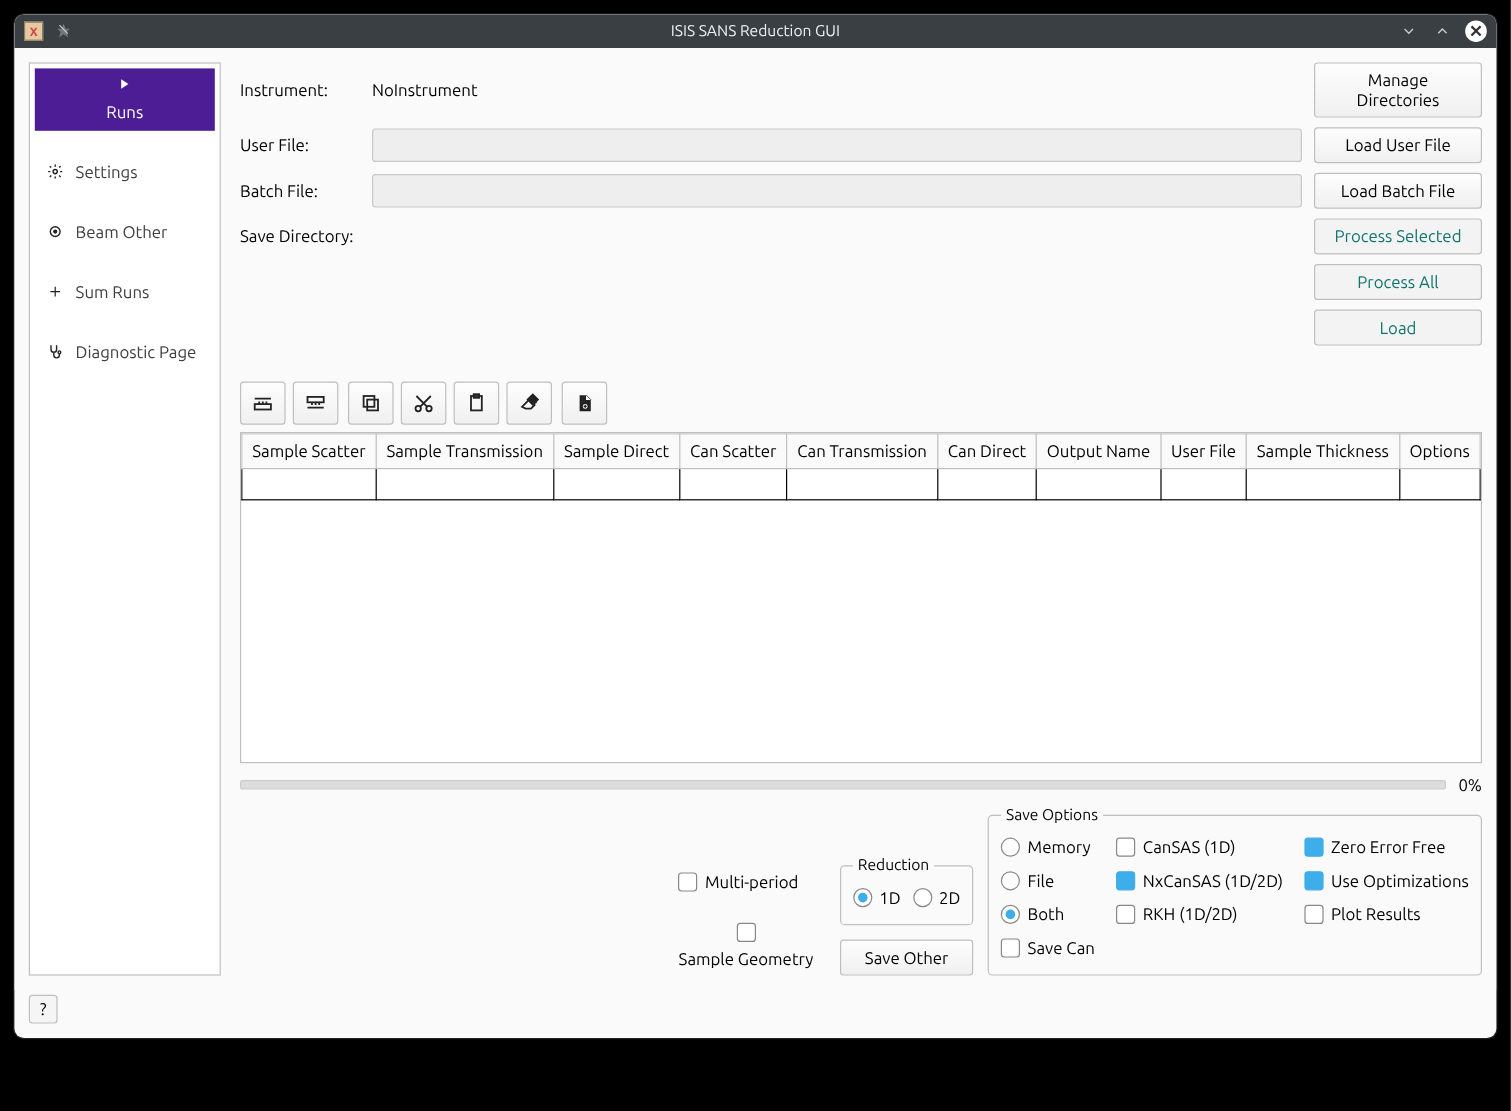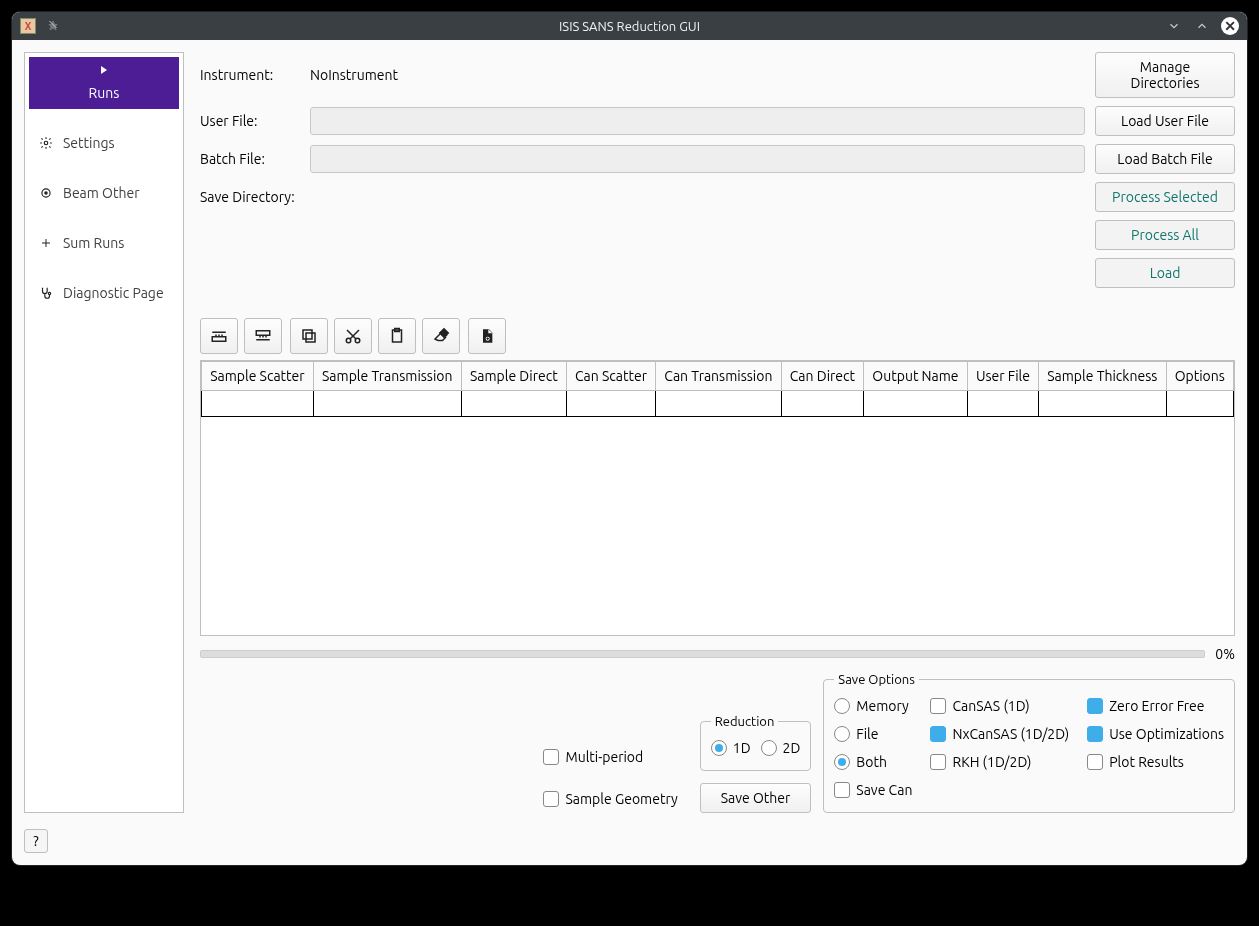--- a/index.html
+++ b/index.html
@@ -241,21 +241,21 @@
         <div class="progress-bar"></div>
         <div class="progress-label">0%</div>
       </div>
 
       <div class="bottom">
         <div class="col" style="margin-right:10px;">
           <label class="chk-row">
             <span class="chk"></span>
               <span>Multi-period</span>
           </label>
-          <label class="chk-row" style="margin-top:20px;">
+          <label class="chk-row" style="margin-top:20px;flex-direction:column;">
             <span class="chk"></span>
               <span>Sample Geometry</span>
           </label>
         </div>
 
         <div class="col">
           <fieldset>
             <legend>Reduction</legend>
             <div style="display:flex;gap:10px;">
               <label class="chk-row">

